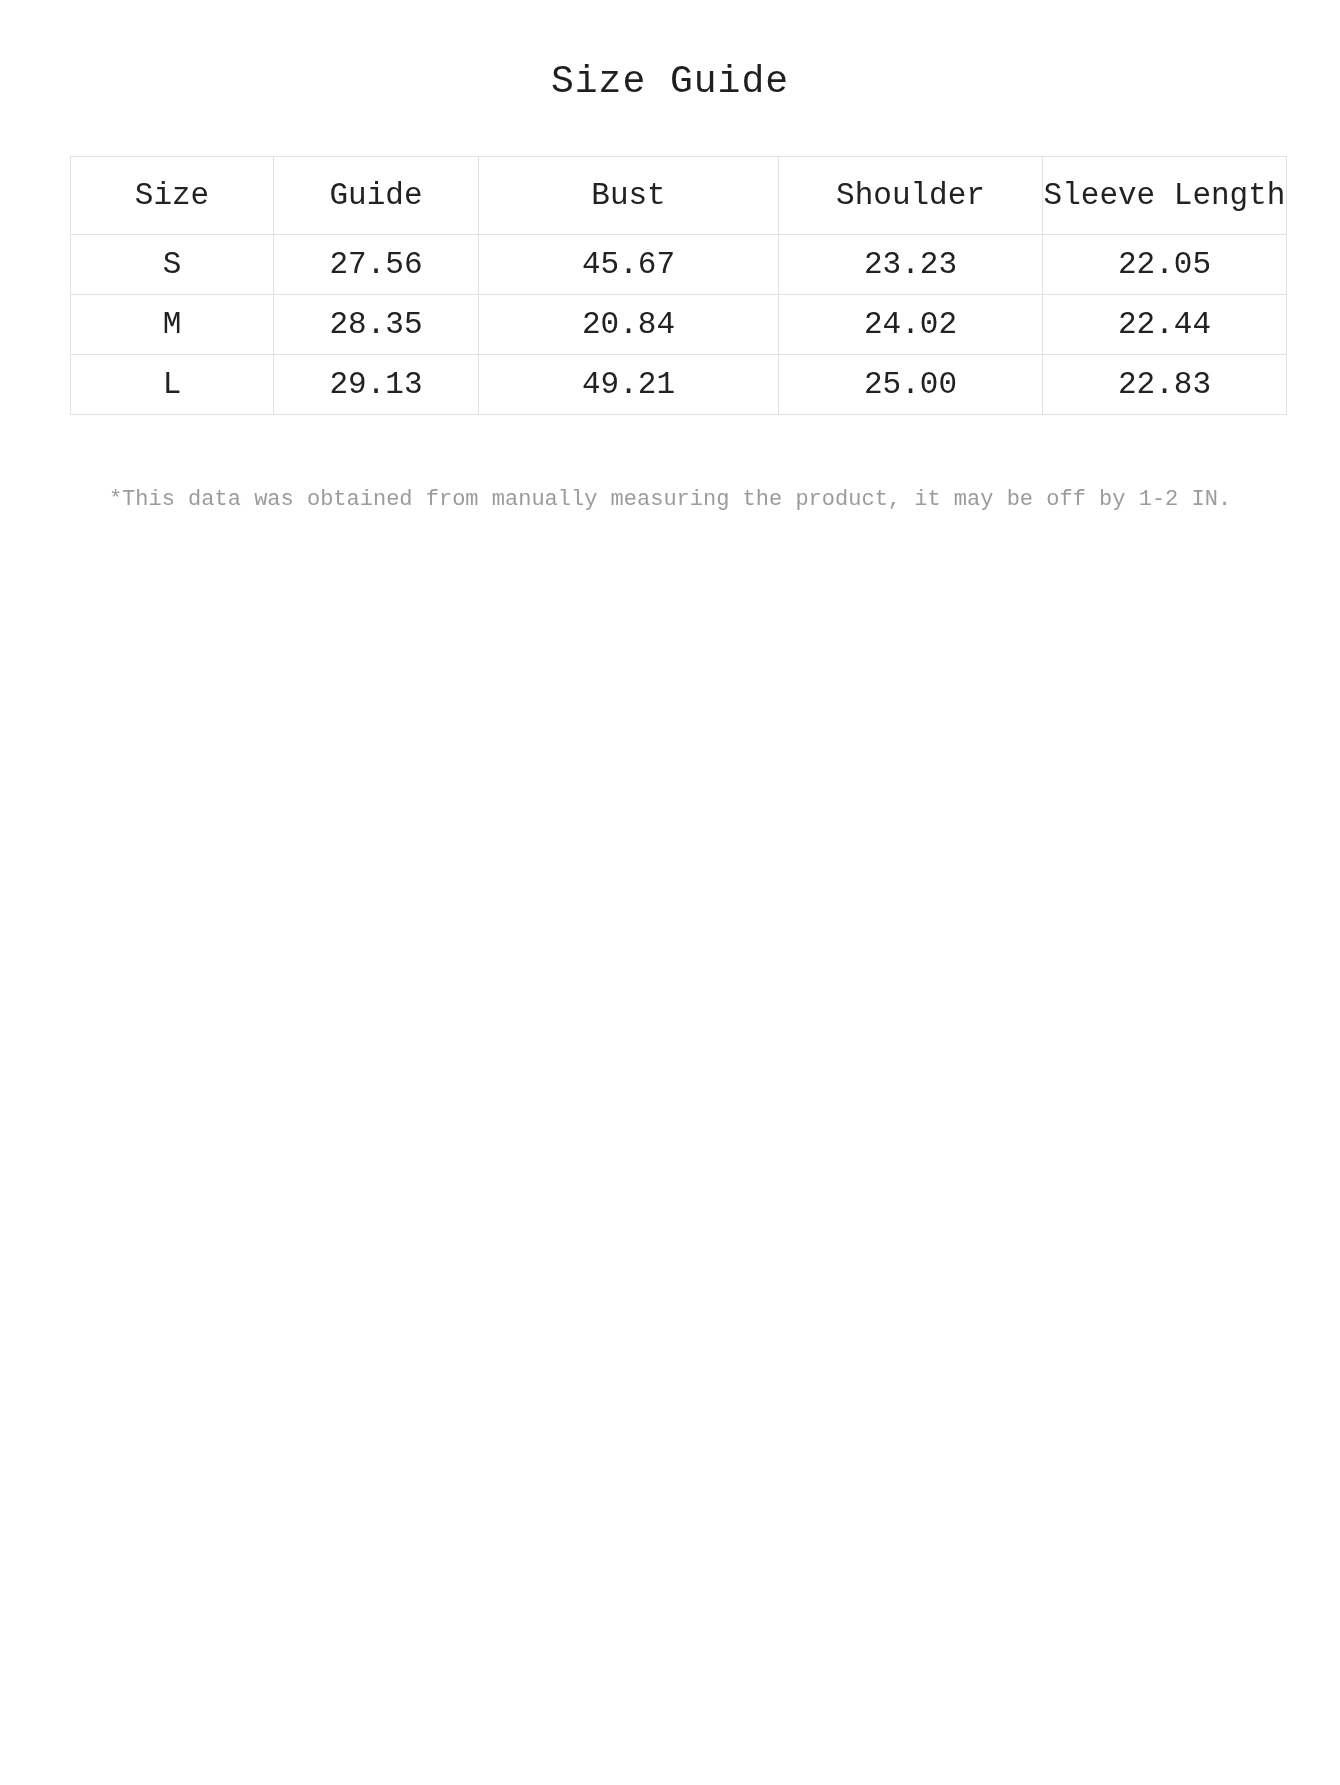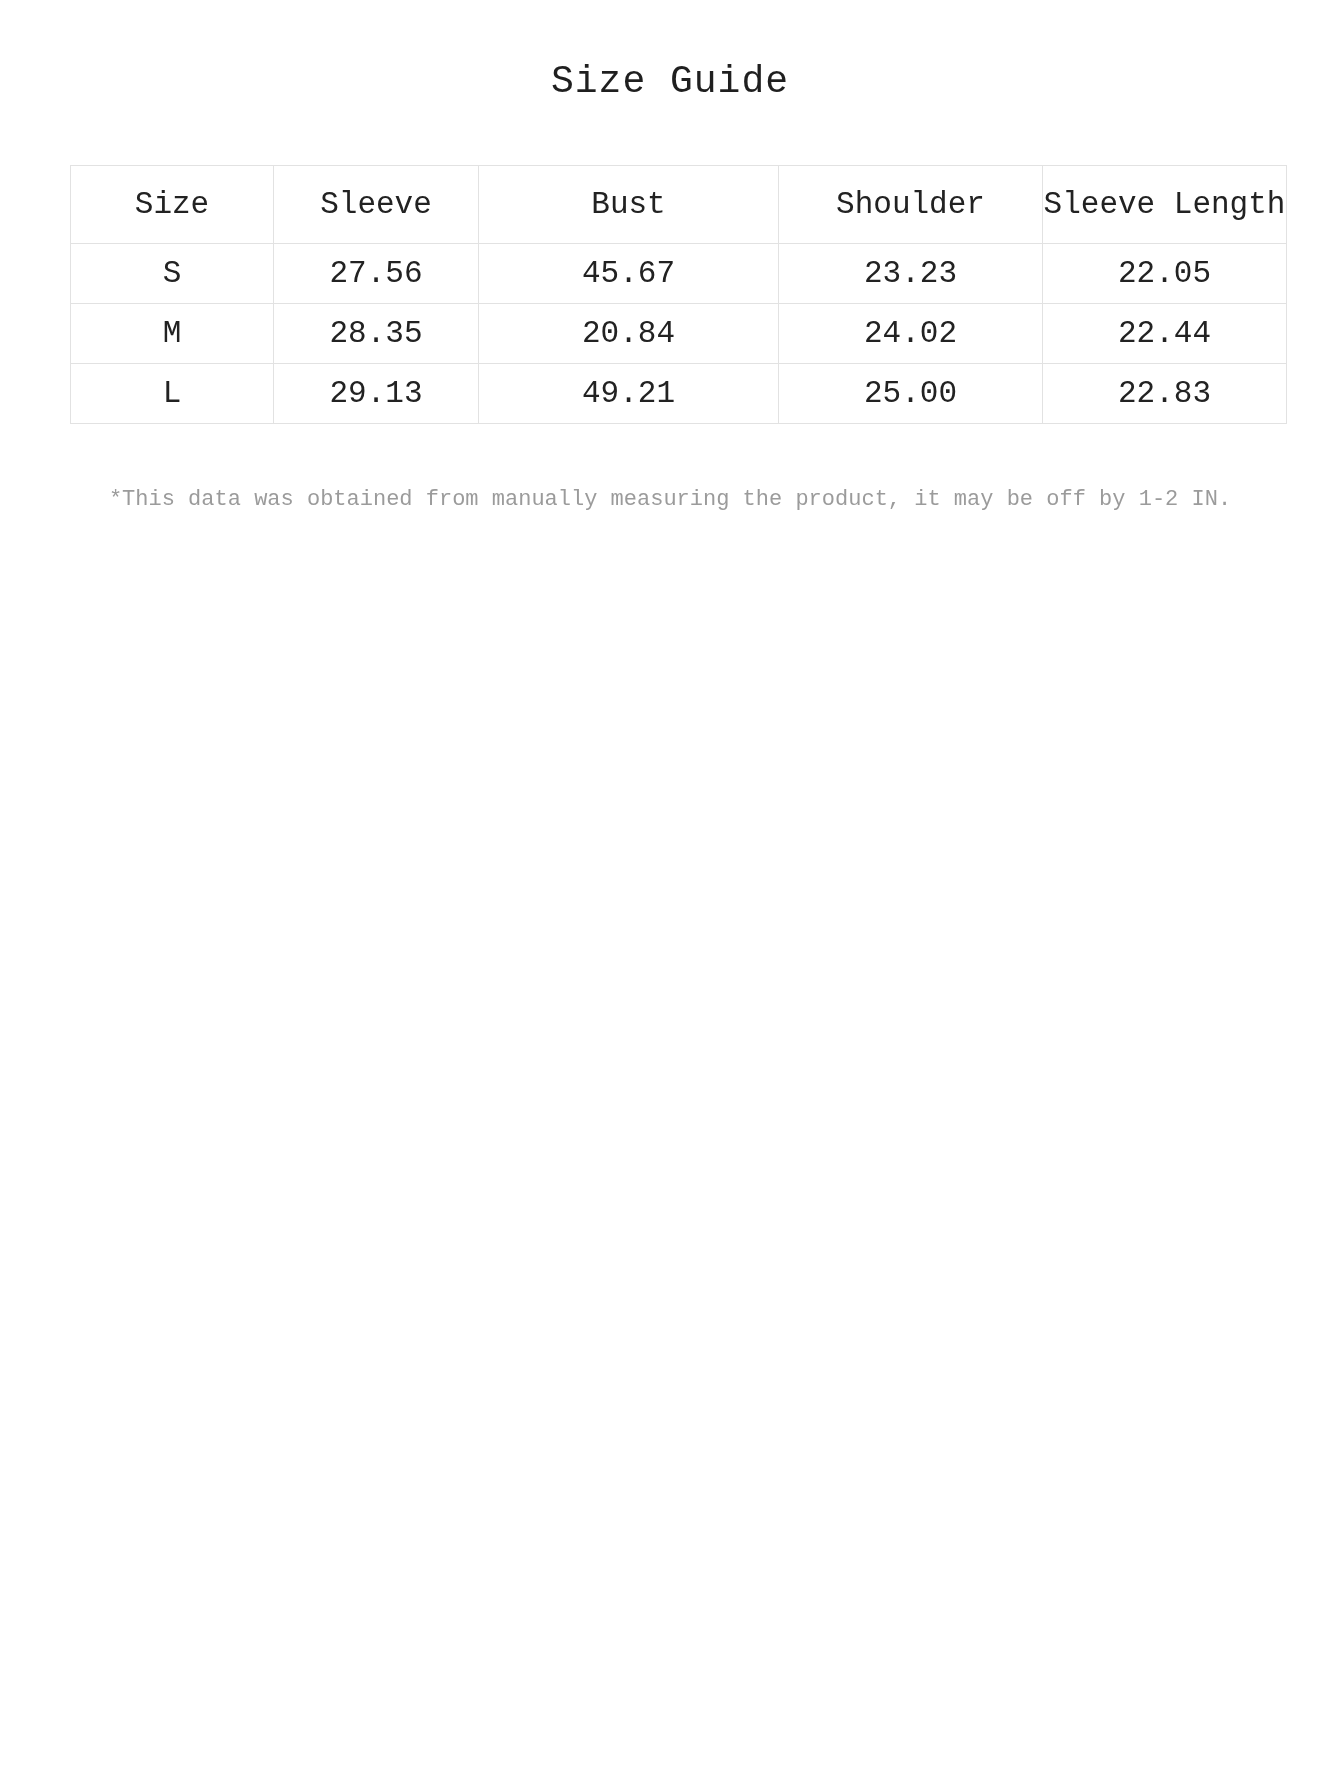--- a/index.html
+++ b/index.html
@@ -18,21 +18,21 @@
     width: 1340px;
     text-align: center;
     font-size: 38px;
     font-weight: 400;
     color: #1f1f1f;
     letter-spacing: 1px;
   }
   table.size-table {
     position: absolute;
     left: 70px;
-    top: 165px;
+    top: 156px;
     width: 1216px;
     border-collapse: collapse;
     table-layout: fixed;
     border-radius: 22px;
   }
   table.size-table th,
   table.size-table td {
     border: 1px solid #e2e2e2;
     text-align: center;
     vertical-align: middle;
@@ -69,21 +69,21 @@
   <colgroup>
     <col style="width:203px">
     <col style="width:205px">
     <col style="width:300px">
     <col style="width:264px">
     <col style="width:244px">
   </colgroup>
   <thead>
     <tr>
       <th>Size</th>
-      <th>Sleeve</th>
+      <th>Guide</th>
       <th>Bust</th>
       <th>Shoulder</th>
       <th>Sleeve Length</th>
     </tr>
   </thead>
   <tbody>
     <tr>
       <td>S</td>
       <td>27.56</td>
       <td>45.67</td>

